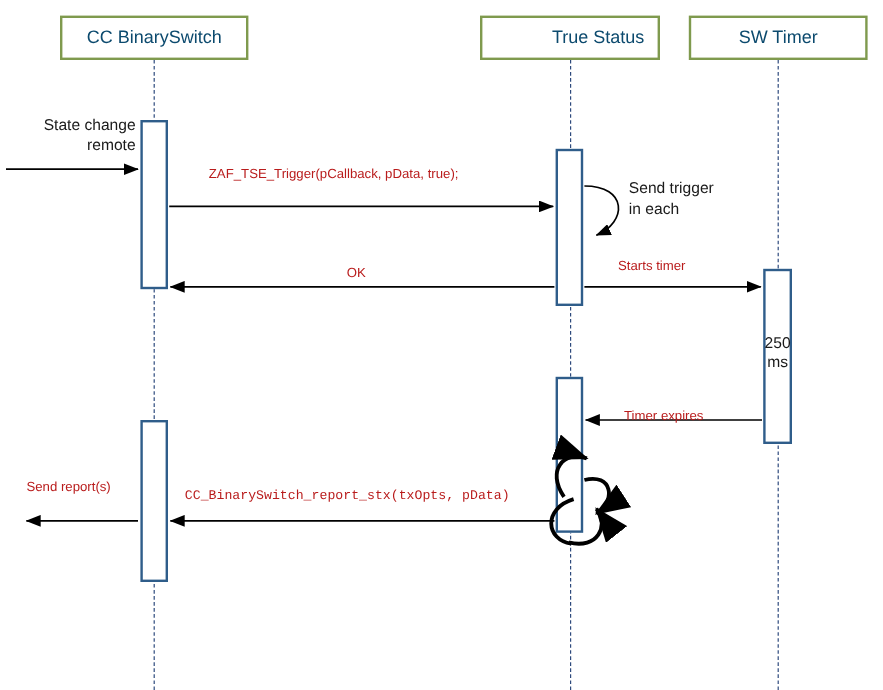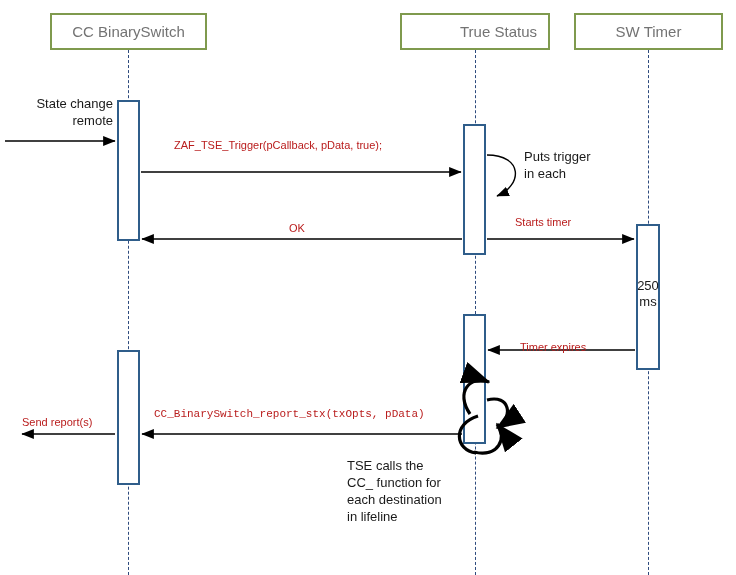--- a/index.html
+++ b/index.html
@@ -19,21 +19,21 @@
   }
   .lifeline-box {
     position: absolute;
     box-sizing: border-box;
     border: 2px solid #7f9a4e;
     background: #ffffff;
     display: flex;
     align-items: center;
     justify-content: center;
     font-size: 15px;
-    color: #737373;
+    color: #0c4a6e;
   }
   .lifeline-dash {
     position: absolute;
     border-left: 1px dashed #2e4a7d;
     width: 0;
   }
   .activation {
     position: absolute;
     box-sizing: border-box;
     border: 2px solid #2f5d8a;
@@ -130,32 +130,26 @@
   <div class="msg-label" style="left:174px; top:139px;">ZAF_TSE_Trigger(pCallback, pData, true);</div>
 
   <div class="msg-label" style="left:289px; top:222px;">OK</div>
 
   <div class="msg-label" style="left:515px; top:216px;">Starts timer</div>
 
   <div class="msg-label" style="left:520px; top:341px;">Timer expires</div>
 
   <div class="msg-label" style="left:154px; top:408px;font-family:Liberation Mono, monospace;">CC_BinarySwitch_report_stx(txOpts, pData)</div>
 
-  <div class="msg-label" style="left:22px; top:416px;">Send report(s)</div>
+  <div class="msg-label" style="left:22px; top:400px;">Send report(s)</div>
 
   <div class="note" style="left:524px; top:148px; width:110px;">
-    <div>Puts trigger</div>
+    <div>Send trigger</div>
     <div>in each</div>
   </div>
 
-  <div class="note" style="left:347px; top:457px; width:130px;">
-    <div>TSE calls the</div>
-    <div>CC_ function for</div>
-    <div>each destination</div>
-    <div>in lifeline</div>
-  </div>
 
   <div class="timer-text" style="left:636px; top:278px; width:24px;">
     <div>250</div>
     <div>ms</div>
   </div>
 
 </div>
 
 </body></html>

